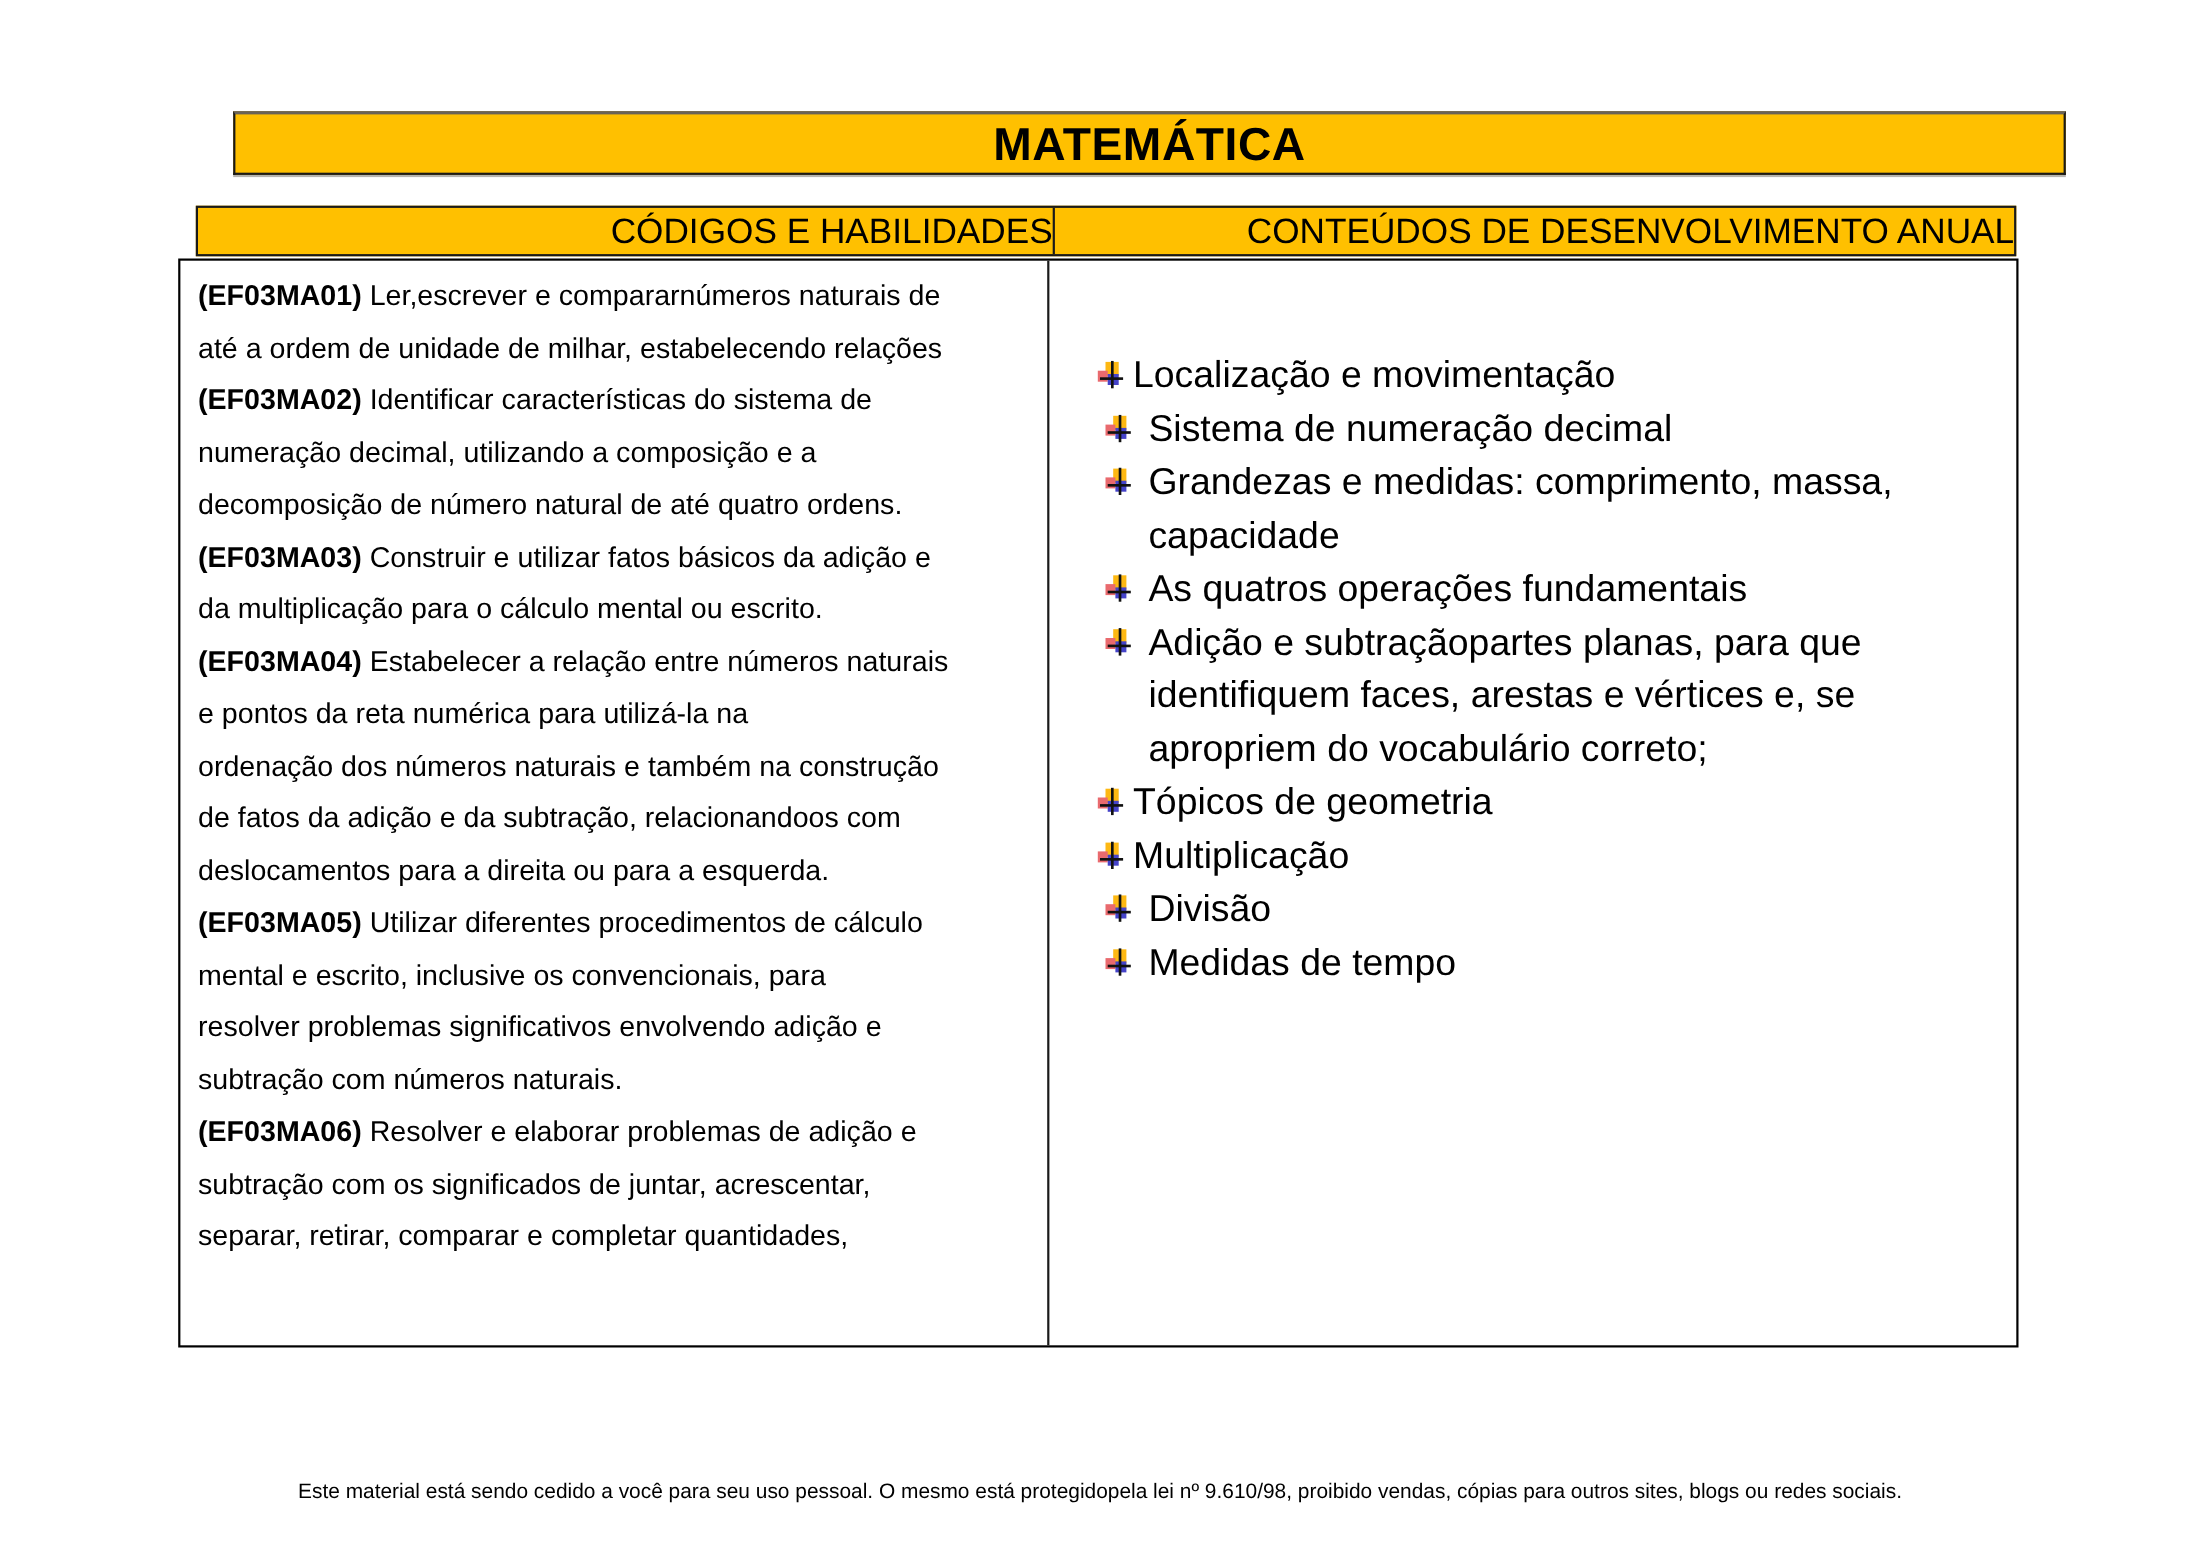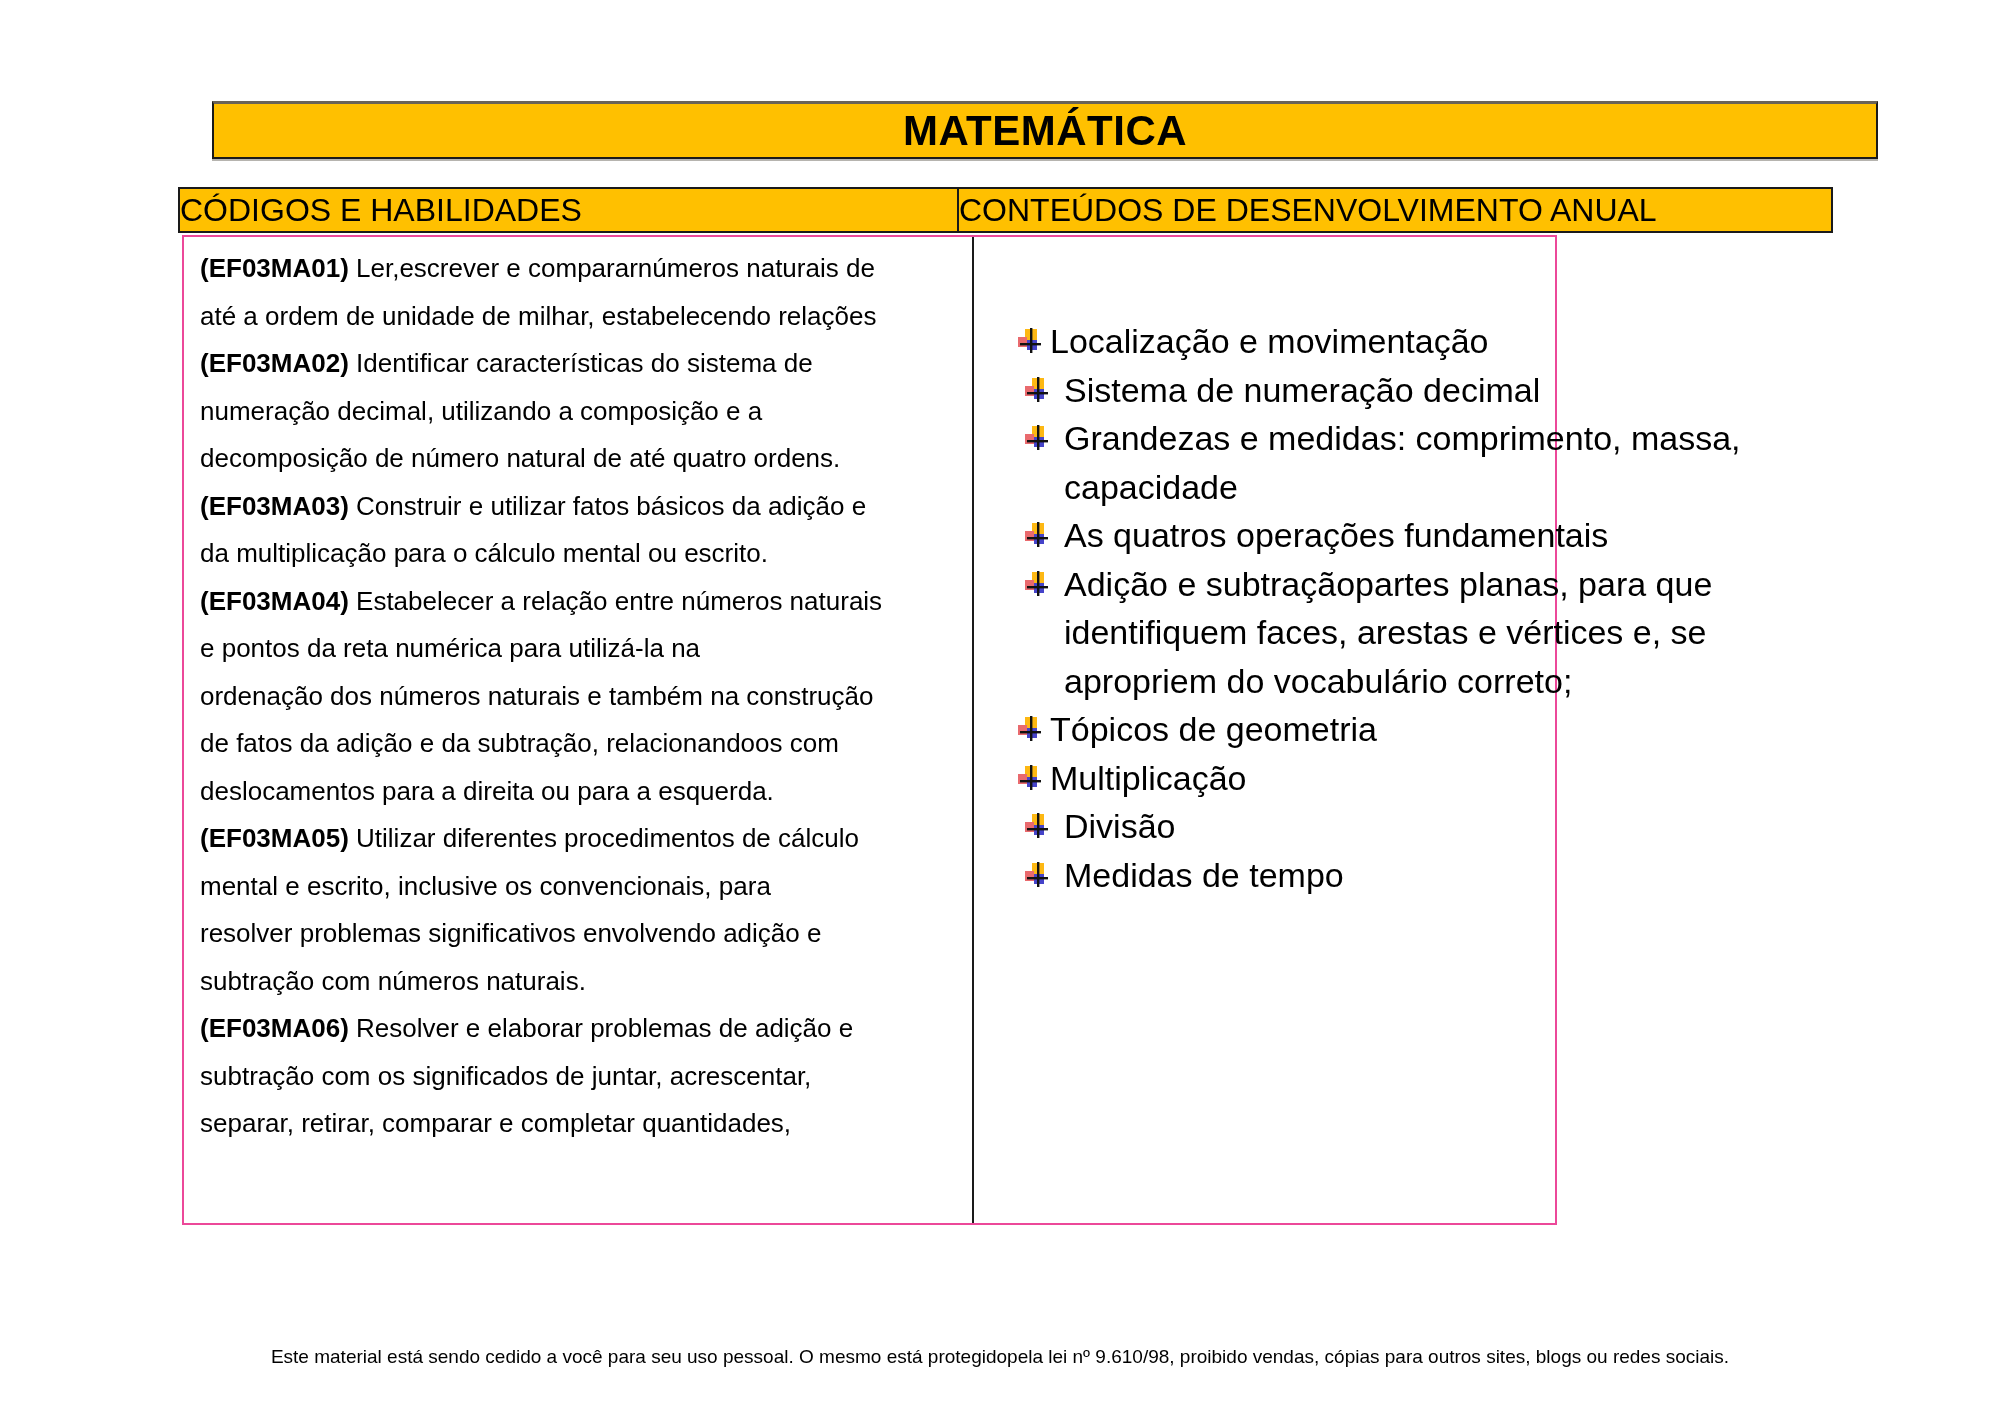--- a/index.html
+++ b/index.html
@@ -18,30 +18,30 @@
     display:flex; align-items:center; justify-content:center;margin-left:36px;
   }
   .banner-title { font-size:42px; font-weight:bold; letter-spacing:.5px; }
 
   
   .header-row {
     position:absolute; left:178px; top:187px; width:1655px; height:46px;
     background:#FFC000; border:2px solid #1a1a1a; display:flex;
   }
   .hcell {
-    display:flex; align-items:center; justify-content:flex-start;
+    display:flex; align-items:center; justify-content:flex-end;
     font-size:32px; white-space:nowrap; overflow:visible;
   }
   .hcell-left  { width:779px; border-right:2px solid #1a1a1a; }
   .hcell-right { flex:1; }
 
   
   .bodybox {
-    position:absolute; left:182px; top:235px; width:1375px; height:990px;
-    border:2px solid #ec4899; background:#fff;
+    position:absolute; left:162px; top:235px; width:1673px; height:990px;
+    border:2px solid #000000; background:#fff;
   }
   .divider { position:absolute; left:788px; top:0; bottom:0; width:2px; background:#1a1a1a; }
 
   .skills {
     position:absolute; left:16px; top:8px; width:772px;
     font-size:26px; line-height:47.5px;
   }
   .tline { white-space:nowrap; }
   .tline b { font-weight:bold; }
 

